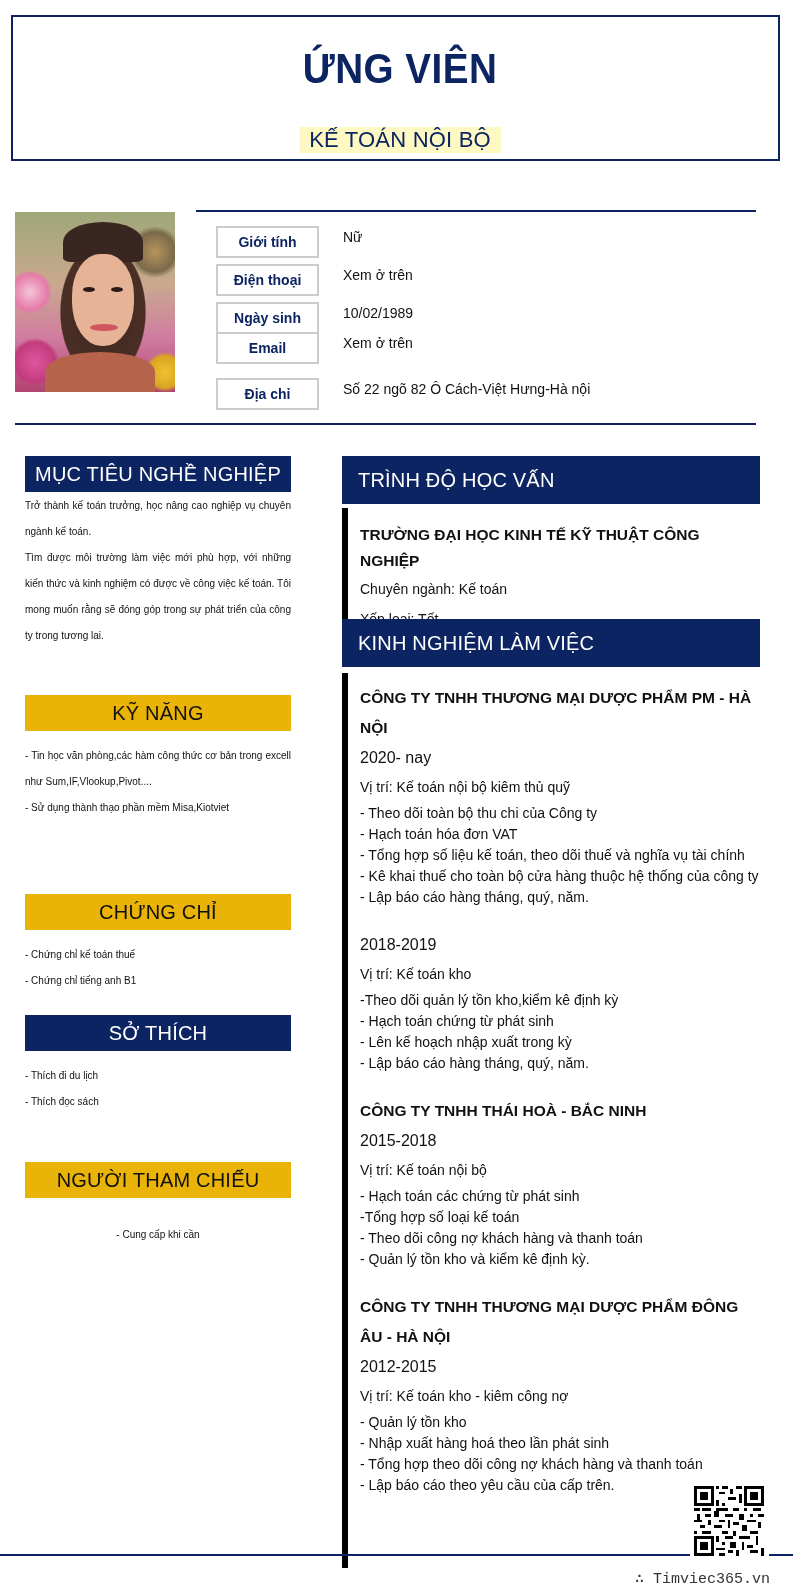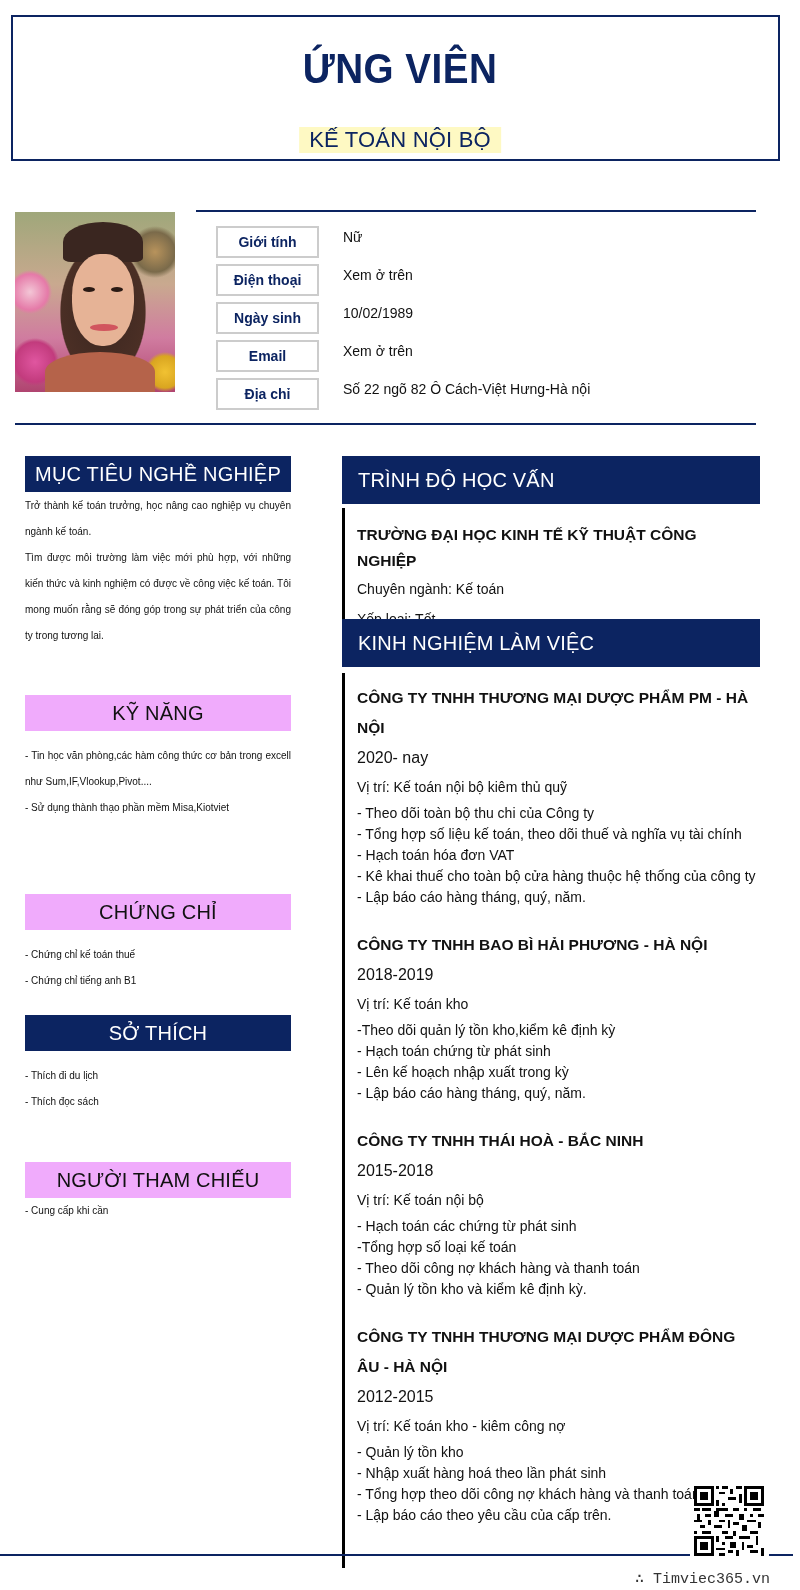--- a/index.html
+++ b/index.html
@@ -64,33 +64,33 @@
     }
     .info-value { position: absolute; left: 127px; top: 3px; font-size: 14px; color: #111; }
 
     
     .lcol { position: absolute; left: 25px; width: 266px; }
     .sec-head {
       height: 36px; display: flex; align-items: center; justify-content: center;
       font-size: 20px; letter-spacing: 0.2px;
     }
     .sec-head.dark { background: #0c2461; color: #fff; }
-    .sec-head.gray { background: #f0abfc; color: #111; }
+    .sec-head.gray { background: #eab308; color: #111; }
     .ltext {
       font-size: 10px; line-height: 26px; text-align: justify; color: #111;
     }
     .ltext p { margin: 0; }
 
     
     .rcol { position: absolute; left: 342px; width: 418px; }
     .rhead {
       height: 48px; background: #0c2461; color: #fff; font-size: 20px;
       display: flex; align-items: center; padding-left: 16px; letter-spacing: 0.2px;
     }
-    .rbody { border-left: 3px solid #000000; padding-left: 12px; }
+    .rbody { border-left: 6px solid #000000; padding-left: 12px; }
     .school { font-weight: bold; font-size: 15.5px; padding-top: 14px; line-height: 26px; }
     .rline { font-size: 14px; line-height: 30px; }
     .job { padding-top: 14px; }
     .job-co { font-weight: bold; font-size: 15.5px; line-height: 30px; }
     .job-period { font-size: 16px; line-height: 30px; }
     .job-pos { font-size: 14px; line-height: 28px; }
     .job-tasks { font-size: 14px; line-height: 21px; padding-top: 2px; }
     .job-tasks div { margin: 0; }
 
     
@@ -125,21 +125,21 @@
   <div class="info-value">Nữ</div>
 </div>
 <div class="info-row" style="top:264px;">
   <div class="info-label">Điện thoại</div>
   <div class="info-value">Xem ở trên</div>
 </div>
 <div class="info-row" style="top:302px;">
   <div class="info-label">Ngày sinh</div>
   <div class="info-value">10/02/1989</div>
 </div>
-<div class="info-row" style="top:340px;">
+<div class="info-row" style="top:332px;">
   <div class="info-label">Email</div>
   <div class="info-value">Xem ở trên</div>
 </div>
 <div class="info-row" style="top:378px;">
   <div class="info-label">Địa chỉ</div>
   <div class="info-value">Số 22 ngõ 82 Ô Cách-Việt Hưng-Hà nội</div>
 </div>
 
 <div class="rule" style="left:15px; top:423px; width:741px;"></div>
 
@@ -170,21 +170,21 @@
 <div class="lcol" style="top:1015px;">
   <div class="sec-head dark">SỞ THÍCH</div>
   <div class="ltext" style="padding-top:12px; text-align:left;">
     <p>- Thích đi du lịch</p>
     <p>- Thích đọc sách</p>
   </div>
 </div>
 
 <div class="lcol" style="top:1162px;">
   <div class="sec-head gray">NGƯỜI THAM CHIẾU</div>
-  <div class="ltext" style="padding-top:0; text-align:left;">
+  <div class="ltext" style="padding-top:24px; text-align:center;">
     <p>- Cung cấp khi cần</p>
   </div>
 </div>
 
 <div class="rcol" style="top:456px;">
   <div class="rhead">TRÌNH ĐỘ HỌC VẤN</div>
   <div class="rbody" style="margin-top:4px; padding-bottom:6px;">
     <div class="school">TRƯỜNG ĐẠI HỌC KINH TẾ KỸ THUẬT CÔNG NGHIỆP</div>
     <div class="rline">Chuyên ngành: Kế toán</div>
     <div class="rline">Xếp loại: Tốt</div>
@@ -194,29 +194,28 @@
 <div class="rcol" style="top:619px;">
   <div class="rhead">KINH NGHIỆM LÀM VIỆC</div>
   <div class="rbody" style="margin-top:6px; height:895px;">
 
     <div class="job" style="padding-top:10px;">
       <div class="job-co">CÔNG TY TNHH THƯƠNG MẠI DƯỢC PHẨM PM - HÀ NỘI</div>
       <div class="job-period">2020- nay</div>
       <div class="job-pos">Vị trí: Kế toán nội bộ kiêm thủ quỹ</div>
       <div class="job-tasks">
         <div>- Theo dõi toàn bộ thu chi của Công ty</div>
+        <div>- Hạch toán hóa đơn VAT</div>
         <div>- Tổng hợp số liệu kế toán, theo dõi thuế và nghĩa vụ tài chính</div>
-        <div>- Hạch toán hóa đơn VAT</div>
         <div>- Kê khai thuế cho toàn bộ cửa hàng thuộc hệ thống của công ty</div>
         <div>- Lập báo cáo hàng tháng, quý, năm.</div>
       </div>
     </div>
 
     <div class="job" style="padding-top:22px;">
-      <div class="job-co">CÔNG TY TNHH BAO BÌ HẢI PHƯƠNG - HÀ NỘI</div>
       <div class="job-period">2018-2019</div>
       <div class="job-pos">Vị trí: Kế toán kho</div>
       <div class="job-tasks">
         <div>-Theo dõi quản lý tồn kho,kiểm kê định kỳ</div>
         <div>- Hạch toán chứng từ phát sinh</div>
         <div>- Lên kế hoạch nhập xuất trong kỳ</div>
         <div>- Lập báo cáo hàng tháng, quý, năm.</div>
       </div>
     </div>
 

